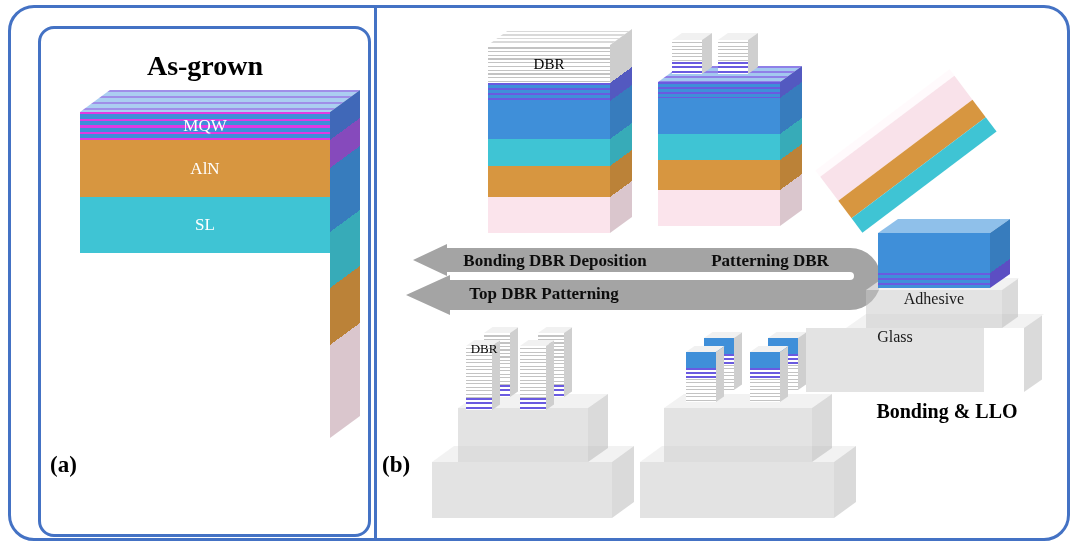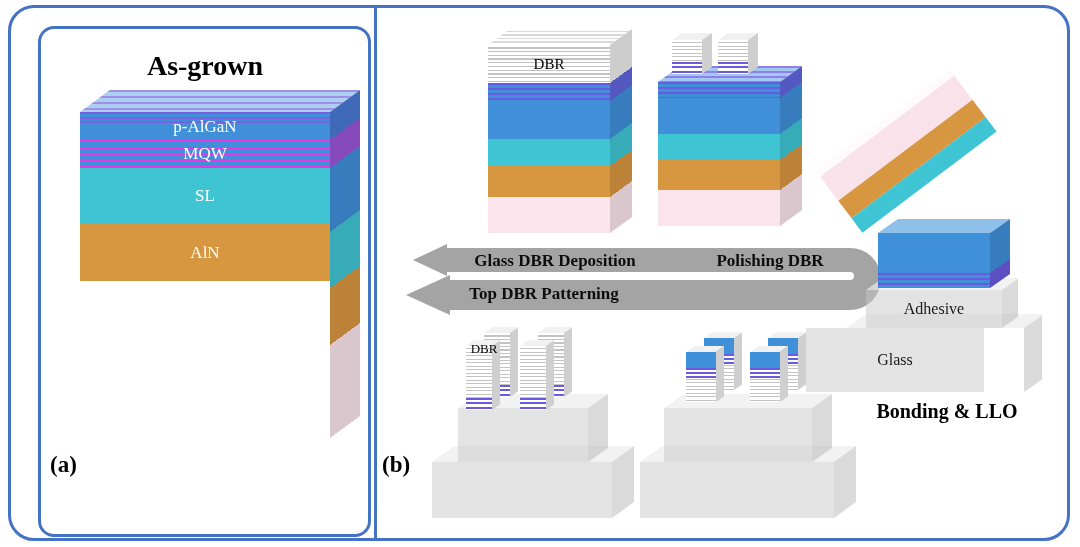--- a/index.html
+++ b/index.html
@@ -38,50 +38,47 @@
 .sideB2{background:linear-gradient(to bottom,#5f66dd 0 16px,#3F8FD9 16px 52px,#3FC4D4 52px 78px,#D79640 78px 108px,#FBE4EC 108px 144px)}
 .sideBond{background:linear-gradient(to bottom,#3F8FD9 0 40px,#6A5AE0 40px 55px)}
 .grayfront{background:rgba(199,199,199,.5)}
 .graytop{background:rgba(236,236,236,.7)}
 .grayside{background:rgba(172,172,172,.45)}
 .pillarDBR{background:repeating-linear-gradient(to bottom,#6A5AE0 0 2px,#fff 2px 4.4px) left bottom/100% 12px no-repeat,repeating-linear-gradient(to bottom,#fff 0 2.2px,#c3c3c3 2.2px 3.5px)}
 .pillarCap{background:linear-gradient(#3F8FD9,#3F8FD9) left top/100% 16px no-repeat,repeating-linear-gradient(to bottom,#6A5AE0 0 2px,#fff 2px 4.2px) left 0 top 16px/100% 10px no-repeat,repeating-linear-gradient(to bottom,#fff 0 2.2px,#c3c3c3 2.2px 3.5px)}
 .pillarSide{background:#cfcfcf}
 .pillarTop{background:#f1f1f1}
 .arrowTxt{font-weight:700;font-size:17px;text-align:center;color:#0d0d0d;z-index:8}
-.faceLbl{display:flex;align-items:center;justify-content:center;font-size:16px;color:#1a1a1a}
+.faceLbl{display:flex;justify-content:center;font-size:16px;color:#1a1a1a}
 .bondCap{font-weight:700;font-size:20px;text-align:center}
 .dbrSmall{font-size:13px;text-align:center;color:#000;z-index:9}
 .z4{z-index:4}.z5{z-index:5}.z6{z-index:6}
 </style>
 </head>
 <body>
 
 <div id="app">
 
   <div class="abs frame"></div>
   <div class="abs vline"></div>
 
   <div class="abs panelA"></div>
   <div class="abs titleA">As-grown</div>
 
   <div class="abs skx537 stripeTopA" style="left:80px;top:90px;width:250px;height:22px"></div>
   <div class="abs sky363 dark sideA" style="left:330px;top:112px;width:30px;height:326px"></div>
   <div class="abs" style="left:80px;top:112px;width:250px">
-    <div class="band bandPA" style="height:28px">
-        <span>p-AlGaN</span>
-      </div>
     <div class="band bandMQW" style="height:28px">
         <span>MQW</span>
       </div>
+    <div class="band bgOrange" style="height:57px">
+        <span>AlN</span>
+      </div>
     <div class="band bgTeal" style="height:56px">
         <span>SL</span>
-      </div>
-    <div class="band bgOrange" style="height:57px">
-        <span>AlN</span>
       </div>
   </div>
   <div class="abs lab" style="left:50px;top:452px">(a)</div>
 
   <div class="abs lab" style="left:382px;top:452px">(b)</div>
 
   <div class="abs skx54 stripeTopDBR" style="left:488px;top:29px;width:122px;height:16px"></div>
   <div class="abs sky36 dark sideB1" style="left:610px;top:45px;width:22px;height:188px"></div>
   <div class="abs" style="left:488px;top:45px;width:122px">
     <div class="band bandDBR" style="height:38px">
@@ -108,22 +105,22 @@
   <div class="abs pillarDBR" style="left:672px;top:40px;width:30px;height:34px"></div>
   <div class="abs skx55 pillarTop" style="left:718px;top:33px;width:30px;height:7px"></div>
   <div class="abs sky35 pillarSide" style="left:748px;top:40px;width:10px;height:34px"></div>
   <div class="abs pillarDBR" style="left:718px;top:40px;width:30px;height:34px"></div>
 
   <svg class="abs" style="left:398px;top:238px" width="495" height="84" viewBox="0 0 495 84">
     <polygon points="15,22 49,6 49,10 452,10 452,34 49,34 49,38" fill="#A4A4A4"></polygon>
     <polygon points="8,57 52,37 52,42 452,42 452,72 52,72 52,77" fill="#A4A4A4"></polygon>
     <path d="M452,10 A31,31 0 0 1 452,72 L452,42 A4,4 0 0 0 452,34 Z" fill="#A4A4A4"></path>
   </svg>
-  <div class="abs arrowTxt" style="left:452px;top:251px;width:206px">Glass DBR Deposition</div>
-  <div class="abs arrowTxt" style="left:690px;top:251px;width:160px">Polishing DBR</div>
+  <div class="abs arrowTxt" style="left:452px;top:251px;width:206px">Bonding DBR Deposition</div>
+  <div class="abs arrowTxt" style="left:690px;top:251px;width:160px">Patterning DBR</div>
   <div class="abs arrowTxt" style="left:444px;top:284px;width:200px">Top DBR Patterning</div>
 
   <div class="abs skx54 graytop" style="left:432px;top:446px;width:180px;height:16px"></div>
   <div class="abs sky36 grayside" style="left:612px;top:462px;width:22px;height:56px"></div>
   <div class="abs grayfront" style="left:432px;top:462px;width:180px;height:56px"></div>
   <div class="abs skx55 graytop" style="left:458px;top:394px;width:130px;height:14px"></div>
   <div class="abs sky35 grayside" style="left:588px;top:408px;width:20px;height:54px"></div>
   <div class="abs grayfront" style="left:458px;top:408px;width:130px;height:54px"></div>
   <div class="abs skx55 pillarTop" style="left:484px;top:327px;width:26px;height:6px"></div>
   <div class="abs sky35 pillarSide" style="left:510px;top:333px;width:8px;height:64px"></div>

